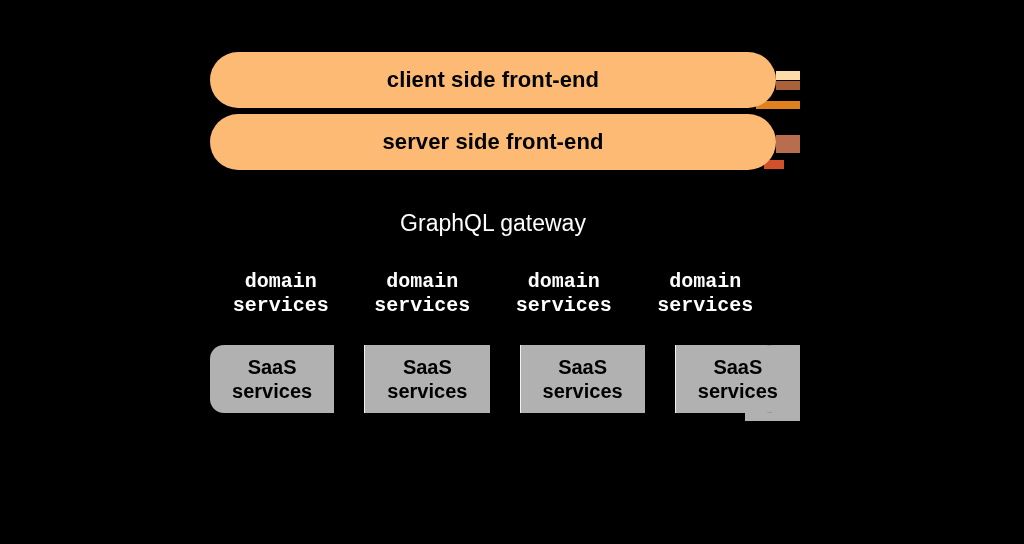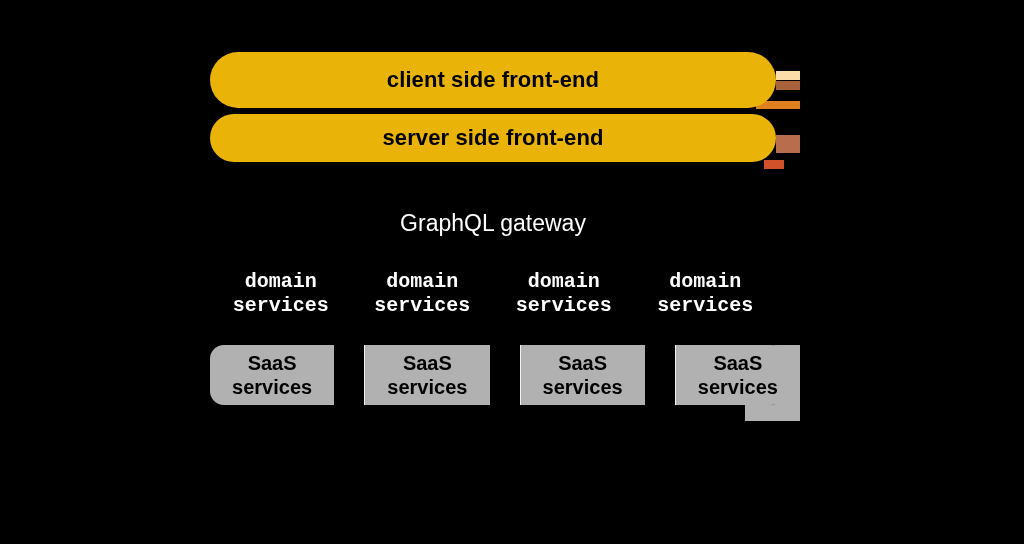--- a/index.html
+++ b/index.html
@@ -6,48 +6,48 @@
   body{
     width:1024px;height:544px;overflow:hidden;
     font-family:"Liberation Sans", sans-serif;
     -webkit-font-smoothing:antialiased;
   }
   #stage{position:relative;width:1024px;height:544px;background:#000;}
 
   
   .pill-orange{
     position:absolute;
-    background:#eab308;
+    background:#fdba74;
     border-radius:999px;
     display:flex;align-items:center;justify-content:center;
     color:#000;
     font-weight:700;
     font-size:22px;
     letter-spacing:.1px;
   }
   #pill-client{left:210px;top:52px;width:566px;height:56px;}
-  #pill-server{left:210px;top:114px;width:566px;height:48px;}
+  #pill-server{left:210px;top:114px;width:566px;height:56px;}
 
   
   #gateway-label{
     position:absolute;left:210px;top:210px;width:566px;
     text-align:center;color:#fff;font-weight:400;font-size:23px;
   }
   #domain-row{
     position:absolute;left:210px;top:270px;width:566px;
     display:flex;
   }
   .domain-cell{
     flex:1 1 0;text-align:center;color:#fff;font-weight:700;
     font-size:20px;line-height:1.22;font-family:Liberation Mono, monospace;
   }
 
   
   #saas-strip{
-    position:absolute;left:210px;top:345px;width:590px;height:60px;
+    position:absolute;left:210px;top:345px;width:590px;height:68px;
     display:flex;
     gap:30px;
   }
   .saas-cell{
     flex:1 1 0;background:#B1B1B1;color:#000;
     display:flex;flex-direction:column;align-items:center;justify-content:center;
     font-weight:700;font-size:20px;line-height:1.22;
     position:relative;
   }
   .saas-cell + .saas-cell{

